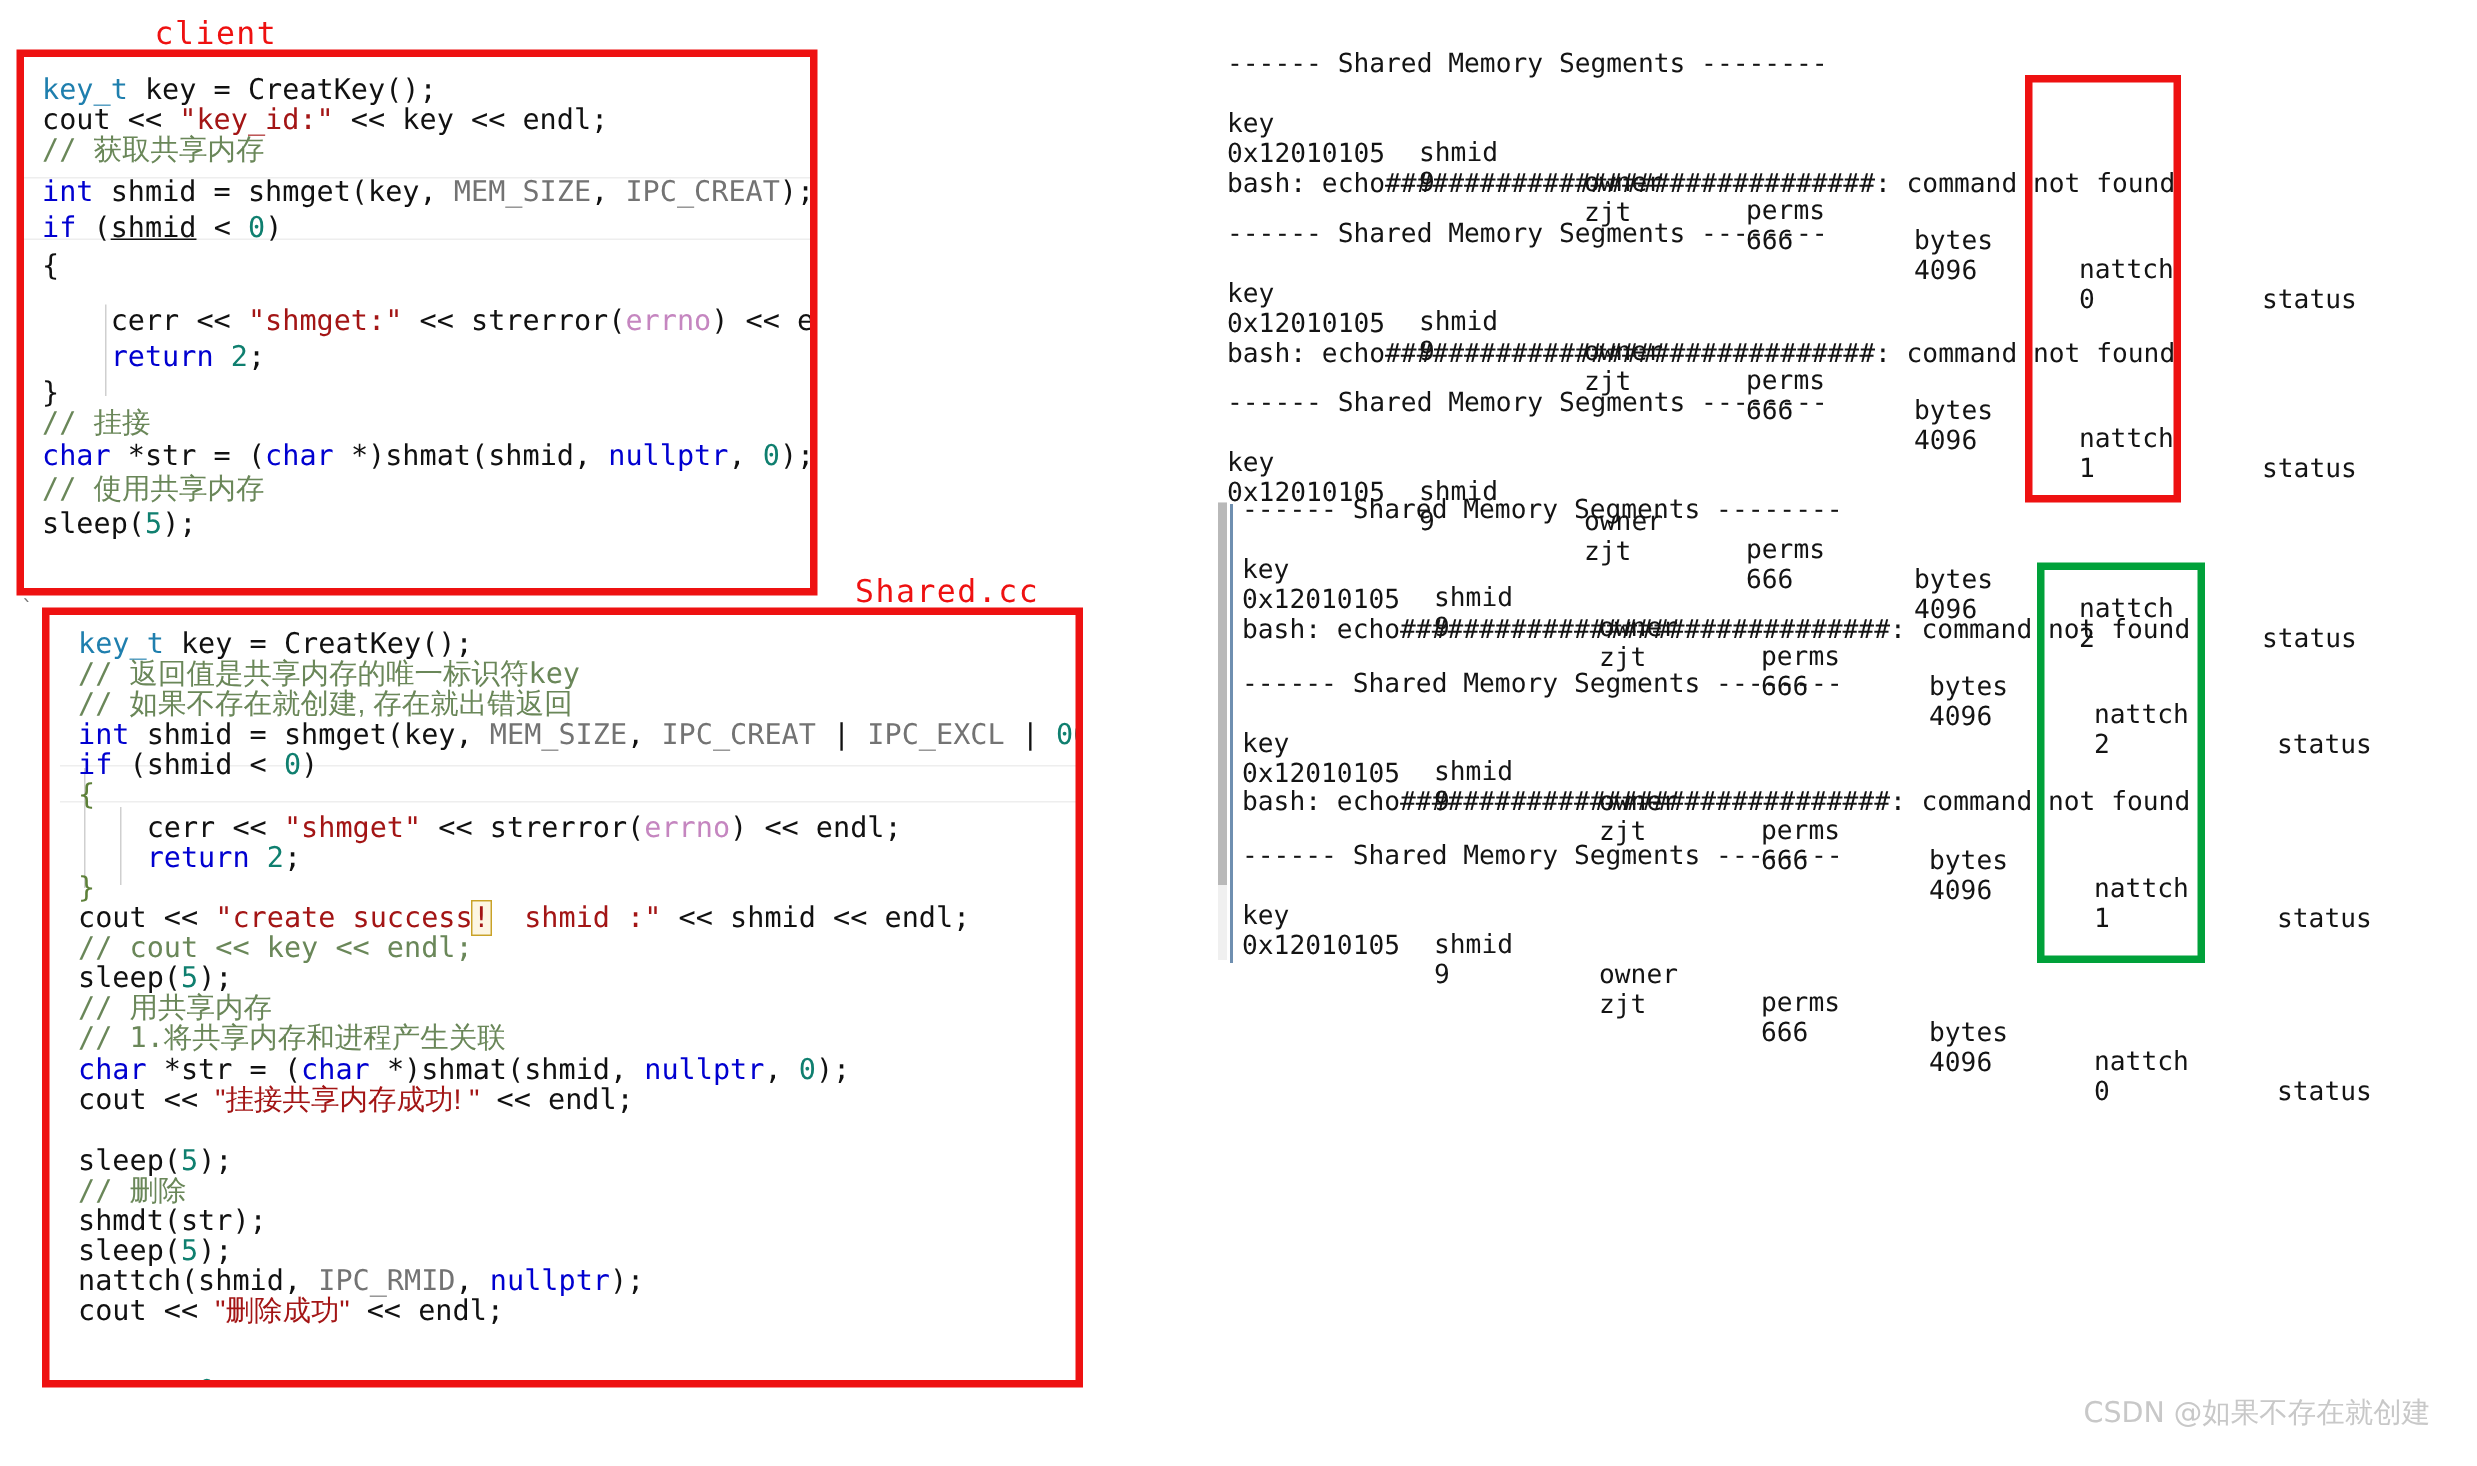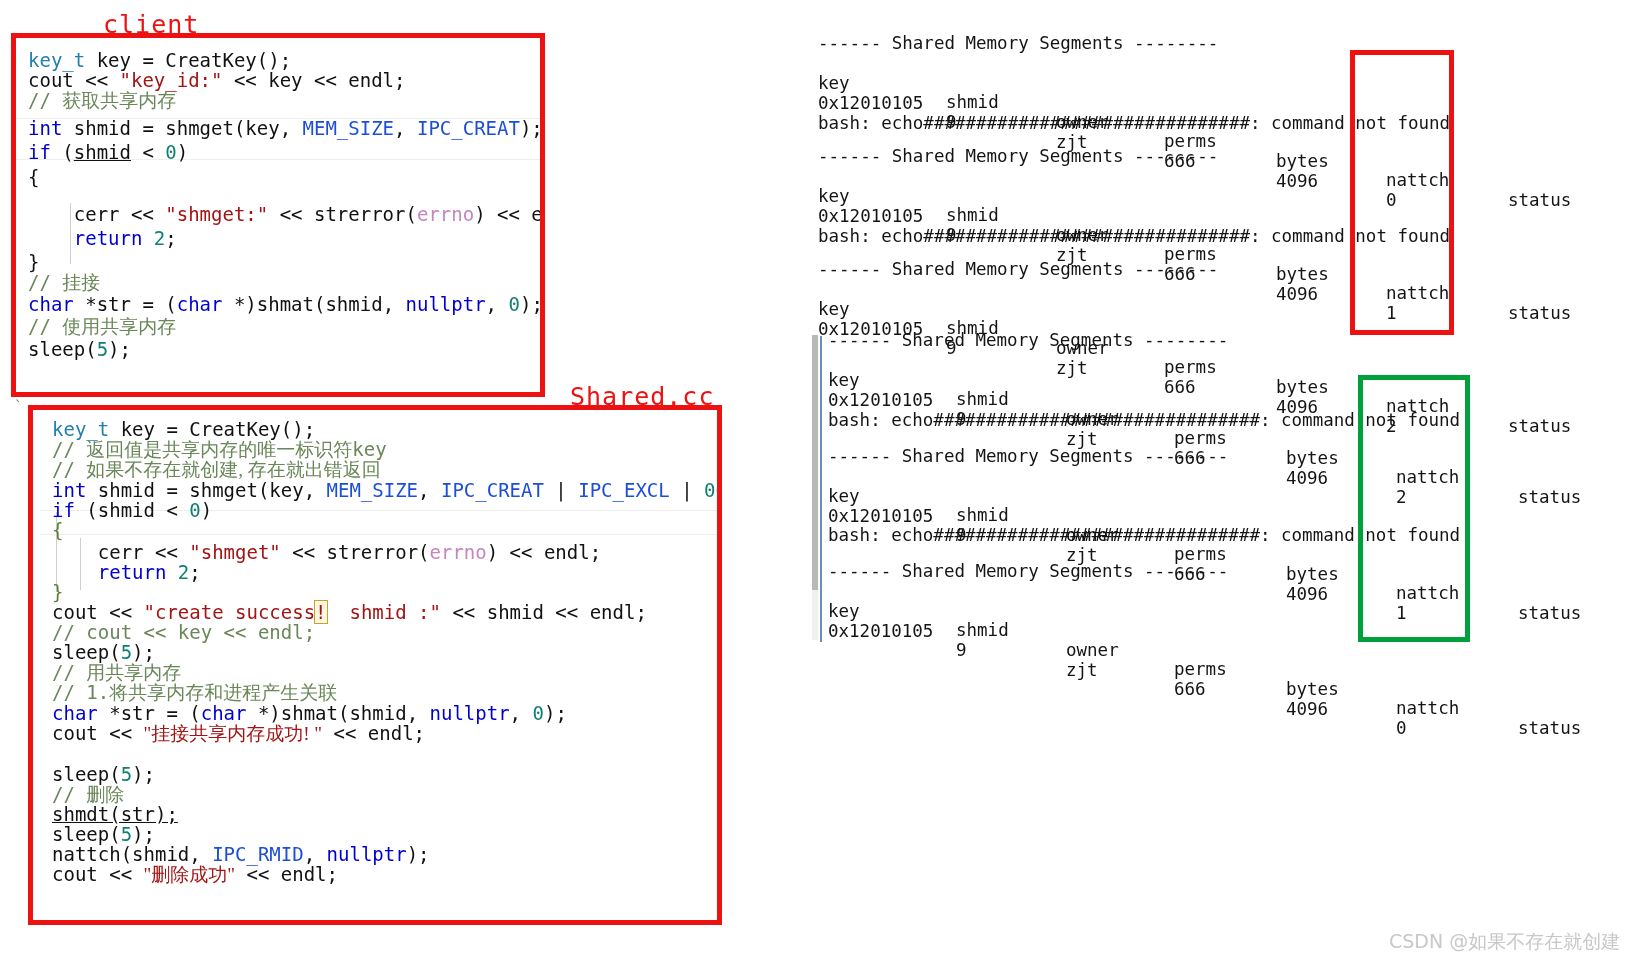--- a/index.html
+++ b/index.html
@@ -17,21 +17,21 @@
 
   
   .annot-box{position:absolute;box-sizing:border-box;pointer-events:none;}
   .annot-red{border:5px solid #ee1111;}
   .annot-green{border:5px solid #00a13a;}
 
   .annot-label{
     position:absolute;
     color:#ee1111;
     font-family:"DejaVu Sans Mono", monospace;
-    font-size:25px;
+    font-size:21px;
     letter-spacing:1px;
     white-space:nowrap;
   }
 
   
   .code-pane{
     position:absolute;
     background:#ffffff;
     font-family:"DejaVu Sans Mono","Liberation Mono",monospace;
     font-size:19px;
@@ -41,21 +41,21 @@
     overflow:hidden;
   }
   .code-line{height:20.3px;white-space:pre;}
 
   
   .t-kw      {color:#0000d0;}          
   .t-type    {color:#1f7fae;}
   .t-str     {color:#a31515;}          
   .t-cmt     {color:#6a8759;}          
   .t-cmt2    {color:#5d8039;}
-  .t-macro   {color:#1d4ed8;}          
+  .t-macro   {color:#737373;}          
   .t-num     {color:#0f7f6f;}
   .t-plain   {color:#111111;}
   .t-errno   {color:#c586c0;}
   .t-nullptr {color:#0000d0;}
   .t-underline{text-decoration:underline;}
 
   
   .guide{position:absolute;height:1px;background:#eeeeee;}
 
   
@@ -89,21 +89,21 @@
   .term-indent-line{position:absolute;width:2px;background:#6f8fb0;}
 
   
   .watermark{
     position:absolute;
     color:#c8c8c8;
     font-family:"DejaVu Sans","Liberation Sans",sans-serif;
     font-size:19px;
     white-space:nowrap;
   }
-  .chz{font-family:Liberation Serif, serif;text-align:right;}
+  .chz{font-family:Liberation Sans, sans-serif;text-align:right;}
 </style>
 </head>
 <body>
 
 <div class="stage">
 
   <div class="annot-label" style="left:103px;top:10px;">client</div>
 
   <div class="code-pane" style="left:16px;top:42px;width:525px;height:345px;">
     <div class="guide" style="left:0px;top:76px;width:525px;"></div>
@@ -146,21 +146,21 @@
     <div class="code-line" style="position:absolute;left:12px;top:170px;"><span class="t-cmt2">}</span></div>
     <div class="code-line" style="position:absolute;left:12px;top:190px;"><span class="t-plain">cout &lt;&lt; </span><span class="t-str">"create success</span><span class="t-str tok-hl">!</span><span class="t-str">  shmid :"</span><span class="t-plain"> &lt;&lt; shmid &lt;&lt; endl;</span></div>
     <div class="code-line" style="position:absolute;left:12px;top:210px;"><span class="t-cmt">// cout &lt;&lt; key &lt;&lt; endl;</span></div>
     <div class="code-line" style="position:absolute;left:12px;top:230px;"><span class="t-plain">sleep(</span><span class="t-num">5</span><span class="t-plain">);</span></div>
     <div class="code-line" style="position:absolute;left:12px;top:250px;"><span class="t-cmt">// </span><span class="t-cmt chz">用共享内存</span></div>
     <div class="code-line" style="position:absolute;left:12px;top:270px;"><span class="t-cmt">// 1.</span><span class="t-cmt chz">将共享内存和进程产生关联</span></div>
     <div class="code-line" style="position:absolute;left:12px;top:291px;"><span class="t-kw">char</span><span class="t-plain"> *str = (</span><span class="t-kw">char</span><span class="t-plain"> *)shmat(shmid, </span><span class="t-nullptr">nullptr</span><span class="t-plain">, </span><span class="t-num">0</span><span class="t-plain">);</span></div>
     <div class="code-line" style="position:absolute;left:12px;top:311px;"><span class="t-plain">cout &lt;&lt; </span><span class="t-str chz">"挂接共享内存成功! "</span><span class="t-plain"> &lt;&lt; endl;</span></div>
     <div class="code-line" style="position:absolute;left:12px;top:352px;"><span class="t-plain">sleep(</span><span class="t-num">5</span><span class="t-plain">);</span></div>
     <div class="code-line" style="position:absolute;left:12px;top:372px;"><span class="t-cmt">// </span><span class="t-cmt chz">删除</span></div>
-    <div class="code-line" style="position:absolute;left:12px;top:392px;text-decoration:underline;"><span class="t-plain">shmdt(str);</span></div>
+    <div class="code-line" style="position:absolute;left:12px;top:392px;"><span class="t-plain">shmdt(str);</span></div>
     <div class="code-line" style="position:absolute;left:12px;top:412px;"><span class="t-plain">sleep(</span><span class="t-num">5</span><span class="t-plain">);</span></div>
     <div class="code-line" style="position:absolute;left:12px;top:432px;"><span class="t-plain">nattch(shmid, </span><span class="t-macro">IPC_RMID</span><span class="t-plain">, </span><span class="t-nullptr">nullptr</span><span class="t-plain">);</span></div>
     <div class="code-line" style="position:absolute;left:12px;top:452px;"><span class="t-plain">cout &lt;&lt; </span><span class="t-str chz">"删除成功"</span><span class="t-plain"> &lt;&lt; endl;</span></div>
     <div class="code-line" style="position:absolute;left:12px;top:505px;overflow:hidden;height:9px;"><span class="t-kw">return</span><span class="t-plain"> </span><span class="t-num">0</span><span class="t-plain">;</span></div>
   </div>
 
   <div class="abs" style="left:14px;top:398px;width:8px;height:8px;color:#777;font-size:14px;">`</div>
 
   <div class="annot-box annot-red" style="left:28px;top:405px;width:694px;height:520px;"></div>
 

